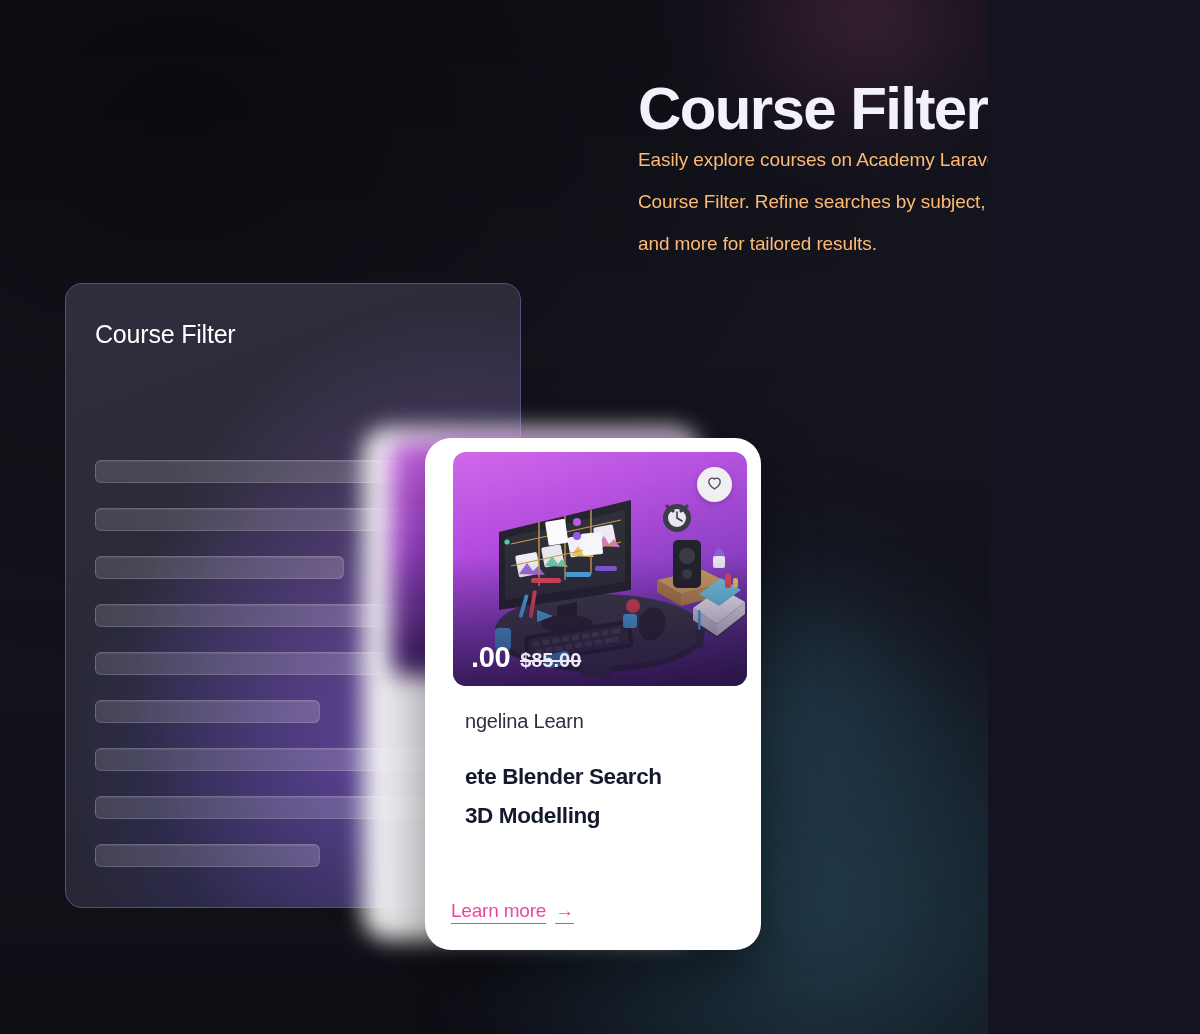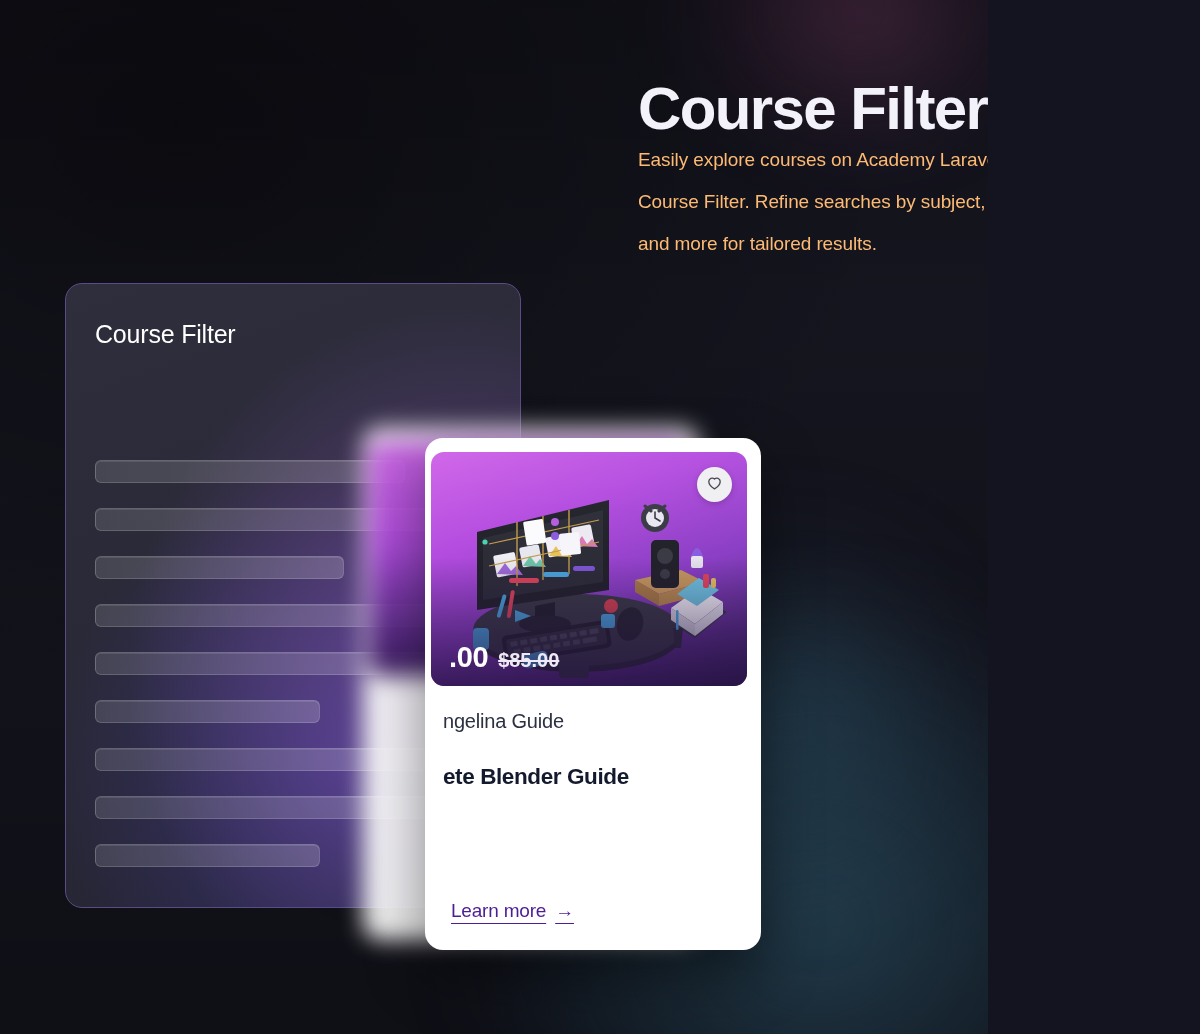--- a/index.html
+++ b/index.html
@@ -135,24 +135,24 @@
     transform: scale(1.0);
   }
   .card-ghost .thumb { filter: blur(2px); }
 
   
   .course-card {
     position: absolute;
     left: 425px; top: 438px;
     width: 336px; height: 512px;
     background: #ffffff;
-    border-radius: 18px;
+    border-radius: 26px;
     box-shadow: 0 24px 60px rgba(0,0,0,0.45);
     overflow: hidden;
-    padding: 14px 14px 0 6px;
+    padding: 14px 14px 0 28px;
   }
   .thumb {
     position: relative;
     height: 234px;
     border-radius: 13px;
     overflow: hidden;
     background: linear-gradient(160deg, #cf62e8 0%, #b44ce0 30%, #8a3fc4 60%, #3a2260 100%);
   }
   .thumb-shade {
     position: absolute; inset: 0;
@@ -210,21 +210,21 @@
     justify-content: flex-end;
     gap: 10px;
     color: #6d7487;
     font-size: 17px;
   }
   .lessons-icon { width: 21px; height: 21px; flex: none; }
   .learn-more {
     position: absolute;
     left: 26px; bottom: 28px;
     font-size: 19px;
-    color: #4c1d95;
+    color: #ec4899;
     text-decoration: underline;
     text-underline-offset: 6px;
     letter-spacing: -0.2px;
     display: inline-flex;
     align-items: center;
     gap: 9px;
     margin-top: 19px;
   }
 </style>
 </head>
@@ -389,23 +389,24 @@
         </span>
       </div>
 
       <div class="price-row">
         <span class="price-now">.00</span>
         <span class="price-old">$85.00</span>
       </div>
     </div>
 
     <div class="card-body">
-      <div class="instructor">ngelina Guide</div>
+      <div class="instructor">ngelina Learn</div>
       <div class="course-title">
-        <div>ete Blender Guide</div>
+        <div>ete Blender Search</div>
+        <div>3D Modelling</div>
       </div>
     </div>
 
     <a class="learn-more" href="#">
       <span>Learn more</span>
       <span>→</span>
     </a>
   </div>
 
 </div>

